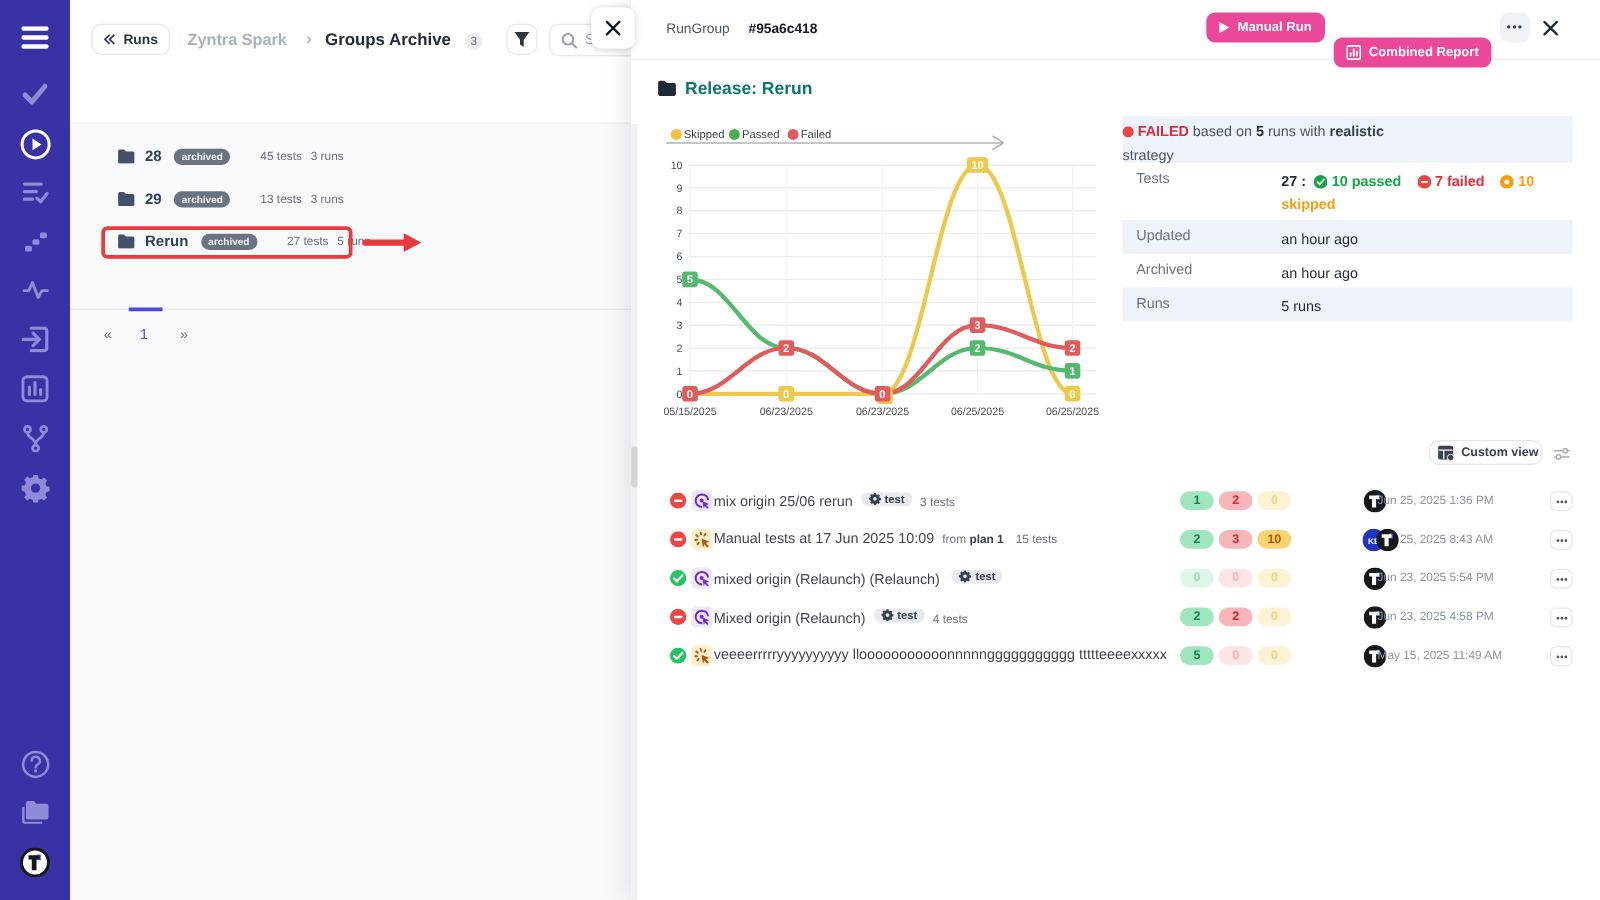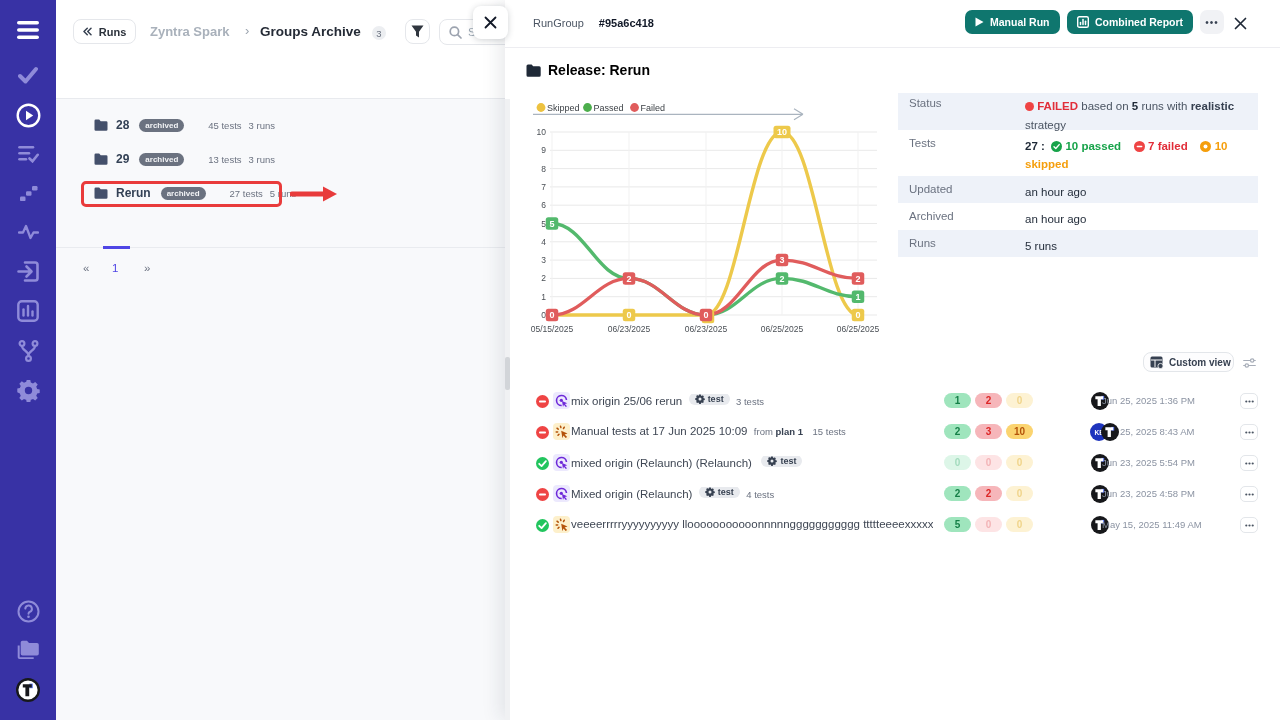--- a/index.html
+++ b/index.html
@@ -32,24 +32,24 @@
 .redbox { position:absolute; left:25px; top:82px; width:201px; height:26px; border:3px solid #e93b3b; border-radius:5px; }
 .pgline { position:absolute; left:0; top:148px; width:449px; height:1px; background:#e9ebef; }
 .pgbar { position:absolute; left:47px; top:147px; width:27px; height:3px; background:#4f46e5; }
 .pag { position:absolute; top:163px; font-size:11.5px; color:#6b7280; }
 
 
 #drawer { position:absolute; left:505px; top:0; width:775px; height:720px; background:#fff; box-shadow:-5px 0 18px rgba(30,35,60,.10); }
 #dheader { position:absolute; left:505px; top:0; width:775px; height:48px; border-bottom:1px solid #ededf1; background:#fff;}
 .rg1 { position:absolute; top:17px; font-size:11px; color:#4b5563; }
 .rg1 b { color:#111827;margin-left:12px; }
-.btn-ind { position:absolute; top:10px; height:24px; background:#0f766e; border-radius:7px; color:#fff; font-size:10.5px; font-weight:600; display:flex; align-items:center; gap:6px; padding:0 10px; }
+.btn-ind { position:absolute; top:10px; height:24px; background:#ec4899; border-radius:7px; color:#fff; font-size:10.5px; font-weight:600; display:flex; align-items:center; gap:6px; padding:0 10px; }
 .btn-dots { position:absolute; left:1200px; top:10px; width:24px; height:24px; background:#f1f2f5; border-radius:7px; color:#374151; display:flex; align-items:center; justify-content:center; font-size:10px; letter-spacing:1px;}
 .dclose { position:absolute; left:1234px; top:16px; }
-.dtitle { position:absolute; top:62px; font-size:14px; font-weight:700; color:#000000; display:flex; align-items:center; gap:7px;}
+.dtitle { position:absolute; top:62px; font-size:14px; font-weight:700; color:#0f766e; display:flex; align-items:center; gap:7px;}
 
 
 .strow { position:absolute; left:898px; width:360px; display:flex; }
 .stlab { width:127px; padding:7px 0 0 11px; font-size:11.5px; color:#6b7280; }
 .stval { flex:1; padding:7px 10px 0 0; font-size:11.5px; color:#4b5563; line-height:18.5px;}
 .bglight { background:#eef2f9; }
 
 
 .cview svg { flex-shrink:0; } .cview { position:absolute; left:1143px; top:352px; width:91px; height:20px; border:1px solid #e3e6ea; background:#fdfdfe; border-radius:8px; display:flex; align-items:center; gap:5px; padding:0 6px; font-size:10px; font-weight:600; color:#374151; box-sizing:border-box; white-space:nowrap;}
 .rrow { position:absolute; left:505px; width:775px; height:31px; }
@@ -238,21 +238,21 @@
 </div>
 
 <div id="drawer"></div>
 <div class="abs" style="left:505px; top:99px; width:5px; height:621px; background:#f0f1f3; z-index:1;"></div>
 <div class="abs" style="left:505px; top:357px; width:5px; height:33px; background:#d2d5d9; z-index:1; border-radius:2px;"></div>
 <div id="dheader"></div>
 <div class="rg1" style="left:533px; z-index:2;">RunGroup <b>#95a6c418</b></div>
 <div class="btn-ind" style="left:965px;"><svg width="9" height="10" viewBox="0 0 9 10">
         <path d="M0.5 0.5 L8.5 5 L0.5 9.5 Z" fill="#fff"></path>
       </svg>Manual Run</div>
-<div class="btn-ind" style="left:1067px;"><svg width="12" height="12" viewBox="0 0 12 12">
+<div class="btn-ind" style="left:1067px;margin-top:20px;"><svg width="12" height="12" viewBox="0 0 12 12">
         <rect x="0.7" y="0.7" width="10.6" height="10.6" rx="1.6" fill="none" stroke="#fff" stroke-width="1.4"></rect>
         <g stroke="#fff" stroke-width="1.5" stroke-linecap="round">
           <path d="M3.5 8.6 V6.5"></path>
           <path d="M6 8.6 V3.4"></path>
           <path d="M8.5 8.6 V5.2"></path>
         </g>
       </svg>Combined Report</div>
 <div class="btn-dots">•••</div>
 <div class="dclose"><svg width="13" height="13" viewBox="0 0 13 13">
         <path d="M1.5 1.5 L11.5 11.5 M11.5 1.5 L1.5 11.5" stroke="#1f2937" stroke-width="1.7" stroke-linecap="round"></path>
@@ -335,21 +335,20 @@
           <text x="353" y="186.6">2</text>
     <rect x="346.75" y="195.45" width="12.5" height="12.5" rx="2.5" fill="#53b96d"></rect>
           <text x="353" y="204.9">1</text>
     <rect x="346.75" y="213.75" width="12.5" height="12.5" rx="2.5" fill="#edc94b"></rect>
           <text x="353" y="223.2">0</text>
   </g>
 </svg>
 </div>
 
 <div class="strow bglight" style="top:93px; height:37px;">
-      <div class="stlab" style="padding-top:4px;">Status</div>
       <div class="stval" style="padding-top:4px;"><span style="white-space:nowrap;"><svg width="9" height="9" viewBox="0 0 9 9" style="margin-bottom:-1px;">
             <circle cx="4.5" cy="4.5" r="4.5" fill="#ef4444"></circle>
           </svg> <b style="color:#e12d39;">FAILED</b> based on <b style="color:#1f2937;">5</b> runs with <b style="color:#374151;">realistic</b></span><br>strategy</div>
     </div>
 <div class="strow" style="top:130px; height:29px;">
       <div class="stlab" style="padding-top:7px;">Tests</div>
       <div class="stval" style="padding-top:6.5px; line-height:18px;"><span style="white-space:nowrap;"><b style="color:#1f2937;">27 :</b>&nbsp; <svg width="11" height="11" viewBox="0 0 11 11" style="margin-bottom:-2px;">
             <circle cx="5.5" cy="5.5" r="5.5" fill="#17a34a"></circle>
             <path d="M3 5.7 L4.8 7.5 L8.2 3.6" stroke="#fff" stroke-width="1.4" fill="none" stroke-linecap="round" stroke-linejoin="round"></path>
           </svg> <b style="color:#17a34a;">10 <span style="font-weight:600;">passed</span></b> &nbsp;&nbsp;&nbsp;<svg width="11" height="11" viewBox="0 0 11 11" style="margin-bottom:-2px;">

